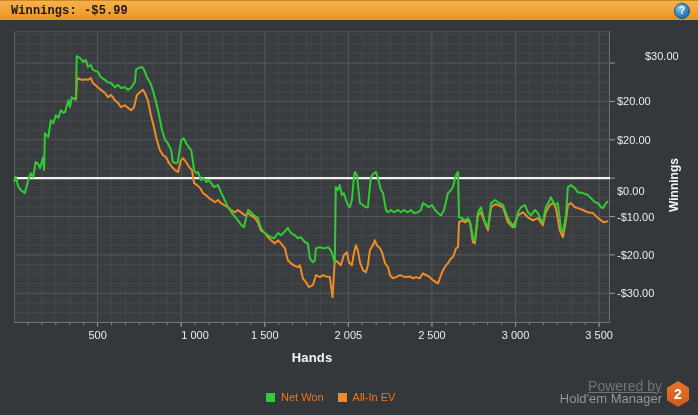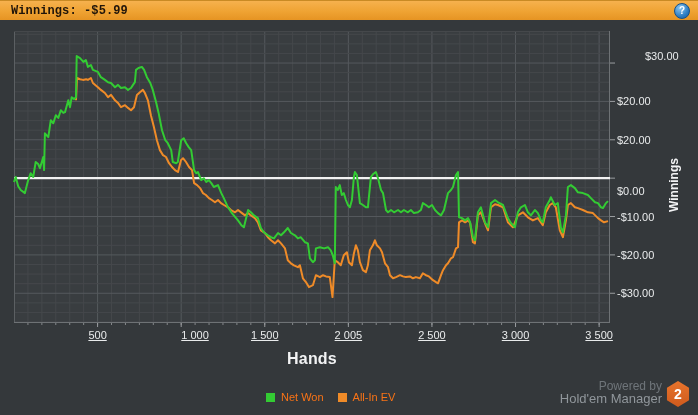--- a/index.html
+++ b/index.html
@@ -26,40 +26,40 @@
   }
   
   .plot{position:absolute;left:14px;top:31px;width:596px;height:292px;background:#393d40;}
   .plot svg{overflow:visible;display:block;}
   .axis-label-y{
     position:absolute;left:617px;width:60px;height:14px;
     font-size:11px;color:#e9ebec;line-height:14px;text-align:left;
   }
   .axis-label-x{
     position:absolute;width:70px;height:14px;top:328px;
-    font-size:11px;color:#e9ebec;line-height:14px;text-align:center;text-decoration:underline;
+    font-size:11px;color:#e9ebec;line-height:14px;text-align:center;
   }
   .ylabel{
     position:absolute;left:634px;top:178px;width:80px;height:14px;text-align:center;
     font-size:12px;font-weight:bold;color:#f2f3f4;
     transform:rotate(-90deg);
   }
   .xlabel{
     position:absolute;left:14px;top:350px;width:596px;text-align:center;
-    font-size:16px;font-weight:bold;color:#f2f3f4;letter-spacing:.2px;
+    font-size:13px;font-weight:bold;color:#f2f3f4;letter-spacing:.2px;
   }
   
   .legend{position:absolute;left:266px;top:391px;display:flex;gap:14px;align-items:center;}
   .legend-item{display:flex;align-items:center;gap:6px;}
   .swatch{width:9px;height:9px;display:inline-block;}
   .legend-label{font-size:11px;color:#f97316;}
   
   .powered{position:absolute;right:8px;top:381px;display:flex;align-items:center;gap:4px;}
   .powered-texts{display:flex;flex-direction:column;align-items:flex-end;}
-  .powered-small{font-size:12px;color:#6f757a;line-height:9px;}
+  .powered-small{font-size:14px;color:#6f757a;line-height:9px;text-decoration:underline;}
   .powered-brand{font-size:13px;color:#90969b;line-height:16px;padding-left:19px;}
   .badge{
     width:24px;height:26px;
     clip-path:polygon(50% 0%,96% 26%,96% 74%,50% 100%,4% 74%,4% 26%);
     background:linear-gradient(#e8742c,#cf5a1d);
     color:#fff;font-size:14px;font-weight:bold;text-align:center;line-height:26px;
   }
 </style>
 </head>
 <body>

